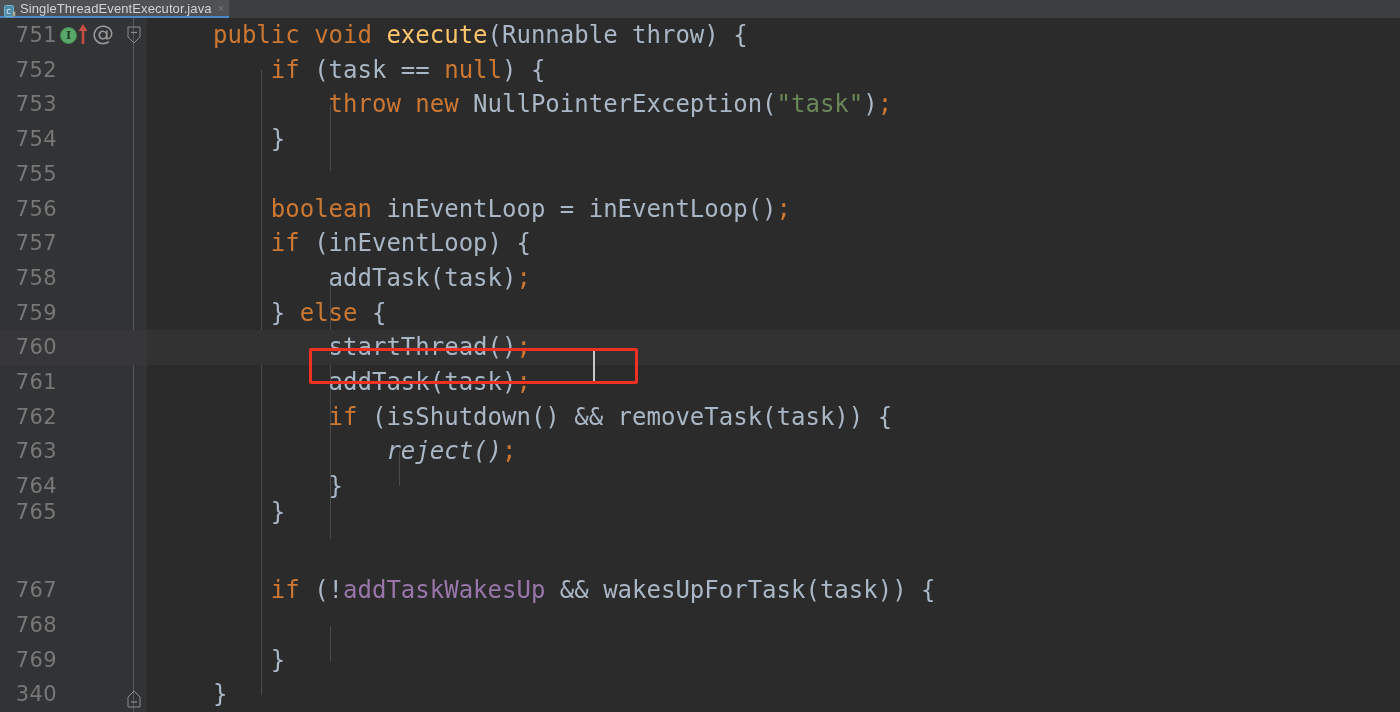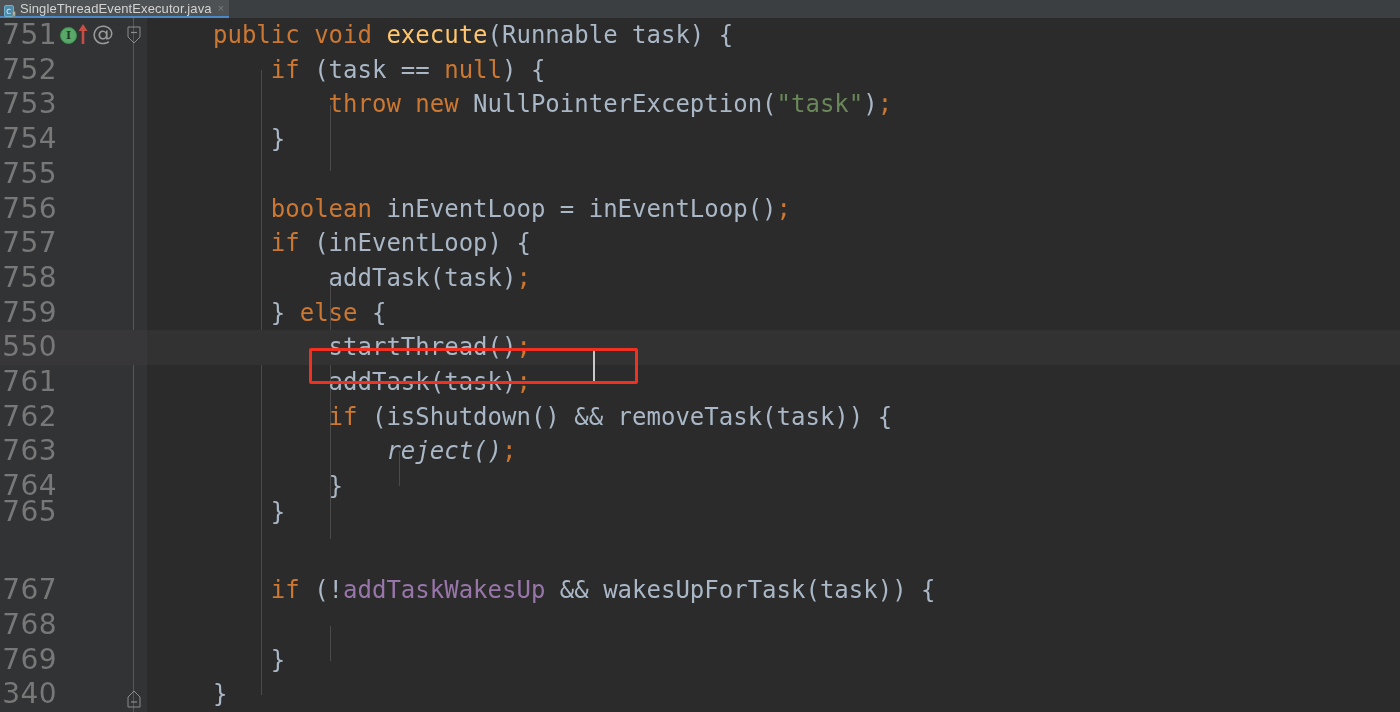--- a/index.html
+++ b/index.html
@@ -122,21 +122,21 @@
     background: #373739;
   }
 
   .lineno {
     position: absolute;
     left: 0;
     top: 0;
     width: 57px;
     text-align: right;
     font-family: "DejaVu Sans", sans-serif;
-    font-size: 28px;
+    font-size: 21px;
     line-height: 34.7px;
     color: #787878;
     letter-spacing: 0.4px;
   }
 
   .code {
     position: absolute;
     left: 213px;
     top: 0;
     height: 34.7px;
@@ -241,21 +241,21 @@
 
     <div class="indent-guide" style="left:261px; top:52px; height:625px;"></div>
     <div class="indent-guide" style="left:330px; top:87px; height:66px;"></div>
     <div class="indent-guide" style="left:330px; top:260px; height:261px;"></div>
     <div class="indent-guide" style="left:330px; top:608px; height:35px;"></div>
     <div class="indent-guide" style="left:399px; top:433px; height:35px;"></div>
 
     <div class="rows" id="rows">
         <div class="row" style="top: 0px;">
           <div class="lineno">751</div>
-          <div class="code" style="left: 213px;"><span class="t-kw">public</span><span class="t-def"> </span><span class="t-kw">void</span><span class="t-def"> </span><span class="t-meth">execute</span><span class="t-def">(Runnable task) {</span></div>
+          <div class="code" style="left: 213px;"><span class="t-kw">public</span><span class="t-def"> </span><span class="t-kw">void</span><span class="t-def"> </span><span class="t-meth">execute</span><span class="t-def">(Runnable throw) {</span></div>
         </div>
         <div class="row" style="top: 34.7px;">
           <div class="lineno">752</div>
           <div class="code" style="left: 270.8px;"><span class="t-kw">if</span><span class="t-def"> (task == </span><span class="t-kw">null</span><span class="t-def">) {</span></div>
         </div>
         <div class="row" style="top: 69.4px;">
           <div class="lineno">753</div>
           <div class="code" style="left: 328.6px;"><span class="t-kw">throw</span><span class="t-def"> </span><span class="t-kw">new</span><span class="t-def"> NullPointerException(</span><span class="t-str">"task"</span><span class="t-def">)</span><span class="t-semi">;</span></div>
         </div>
         <div class="row" style="top: 104.1px; padding-left: 26px;">
@@ -278,21 +278,21 @@
           <div class="lineno">758</div>
           <div class="code" style="left: 328.6px;"><span class="t-def">addTask(task)</span><span class="t-semi">;</span></div>
         </div>
         <div class="row" style="top: 277.6px;">
           <div class="lineno">759</div>
           <div class="code" style="left: 270.8px;"><span class="t-def">} </span><span class="t-kw">else</span><span class="t-def"> {</span></div>
         </div>
         <div class="row caret-line" style="top: 312.3px;">
           <div class="caret-bg"></div>
           <div class="caret-bg-gutter"></div>
-          <div class="lineno">550</div>
+          <div class="lineno">760</div>
           <div class="code" style="left: 328.6px;"><span class="t-def">startThread()</span><span class="t-semi">;</span></div>
         </div>
         <div class="row" style="top: 347px;">
           <div class="lineno">761</div>
           <div class="code" style="left: 328.6px;"><span class="t-def">addTask(task)</span><span class="t-semi">;</span></div>
         </div>
         <div class="row" style="top: 381.7px;">
           <div class="lineno">762</div>
           <div class="code" style="left: 328.6px;"><span class="t-kw">if</span><span class="t-def"> (isShutdown() &amp;&amp; removeTask(task)) {</span></div>
         </div>

